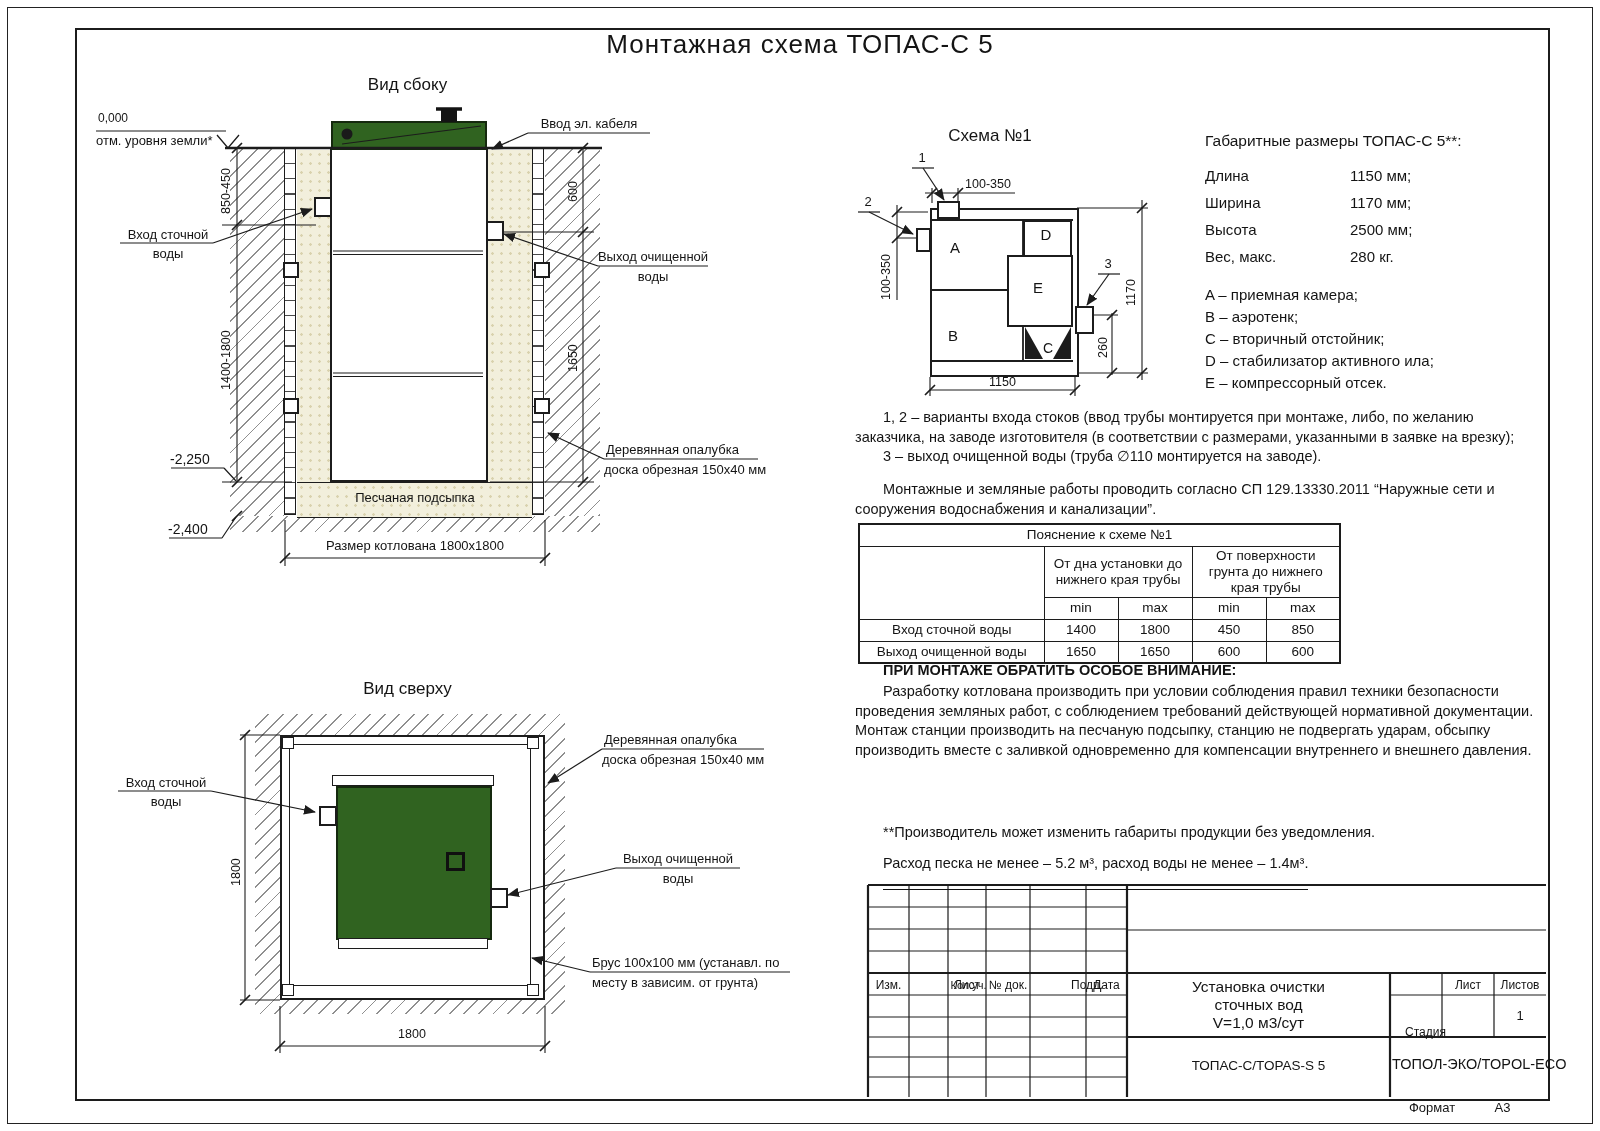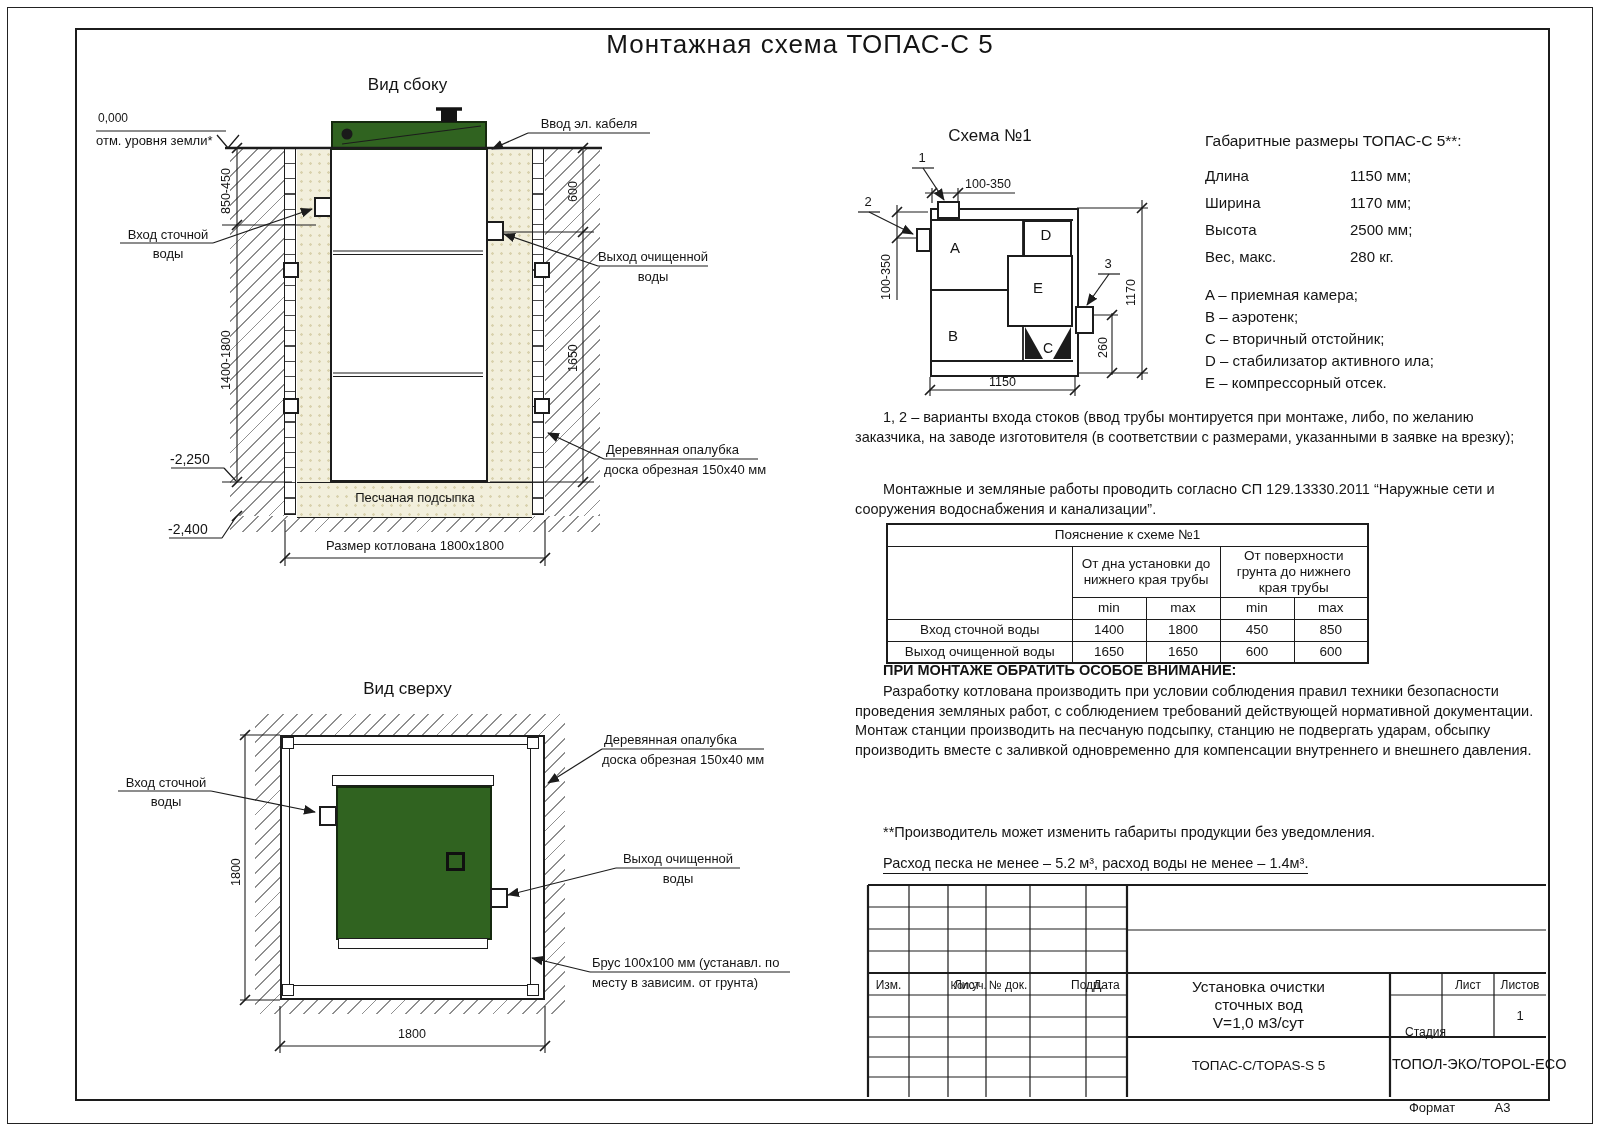--- a/index.html
+++ b/index.html
@@ -16,24 +16,24 @@
   .sand{background-color:#f2efdc;background-image:radial-gradient(circle,#d9d2ae 1.1px, rgba(0,0,0,0) 1.5px);background-size:9px 9px;}
   .wood{position:absolute;background-color:#fff;border:1.6px solid #1c1c1c;
         background-image:repeating-linear-gradient(180deg, rgba(0,0,0,0) 0 14px, #4a4a4a 14px 15.2px);}
   .box{position:absolute;background:#fff;border:2px solid #1c1c1c;}
   .thinbox{position:absolute;background:#fff;border:1.6px solid #1c1c1c;}
   .green{background:#306320;border:2px solid #15290e;}
   .title{font-size:26px;letter-spacing:1px;}
   .view-title{font-size:17px;}
   .spec-text{font-size:15px;line-height:20px;text-align:center;}
   .note p{margin:0;text-indent:28px;font-size:14.5px;line-height:19.5px;}
-  .underlined{border-bottom:1.4px solid #141414;padding-bottom:2px;}
+  .underlined{border-bottom:1.4px solid #141414;padding-bottom:18px;}
   table.exp{position:absolute;border-collapse:collapse;table-layout:fixed;font-size:13.5px;}
   table.exp td{border:1.6px solid #1c1c1c;text-align:center;padding:1px 2px;line-height:16px;}
-  table.exp{border:2.5px solid #1c1c1c;margin-left:28px;}
+  table.exp{border:2.5px solid #1c1c1c;}
   .stamp-lbl{font-size:12px;}
 </style>
 </head>
 <body>
 
 <div id="sheet">
 
   <div class="abs outer-border"></div>
   <div class="abs inner-frame"></div>
 
@@ -245,20 +245,21 @@
   <span class="lbl lbl-left spec-text" style="left:1205px;top:247px;">Вес, макс.</span>
   <span class="lbl lbl-left spec-text" style="left:1350px;top:247px;">280 кг.</span>
   <span class="lbl lbl-left spec-text" style="left:1205px;top:285px;">A – приемная камера;</span>
   <span class="lbl lbl-left spec-text" style="left:1205px;top:307px;">B – аэротенк;</span>
   <span class="lbl lbl-left spec-text" style="left:1205px;top:329px;">C – вторичный отстойник;</span>
   <span class="lbl lbl-left spec-text" style="left:1205px;top:351px;">D – стабилизатор активного ила;</span>
   <span class="lbl lbl-left spec-text" style="left:1205px;top:373px;">E – компрессорный отсек.</span>
 
   <div class="abs note" style="left:855px;top:408px;width:690px;">
     <p>1, 2 – варианты входа  стоков (ввод трубы монтируется при монтаже, либо, по желанию заказчика, на заводе изготовителя (в соответствии с размерами, указанными в заявке на врезку);</p>
+    <p>3 – выход очищенной воды (труба ∅110 монтируется на заводе).</p>
   </div>
   <div class="abs note" style="left:855px;top:480px;width:690px;">
     <p>Монтажные и земляные работы проводить согласно СП 129.13330.2011 “Наружные сети и сооружения водоснабжения и канализации”.</p>
   </div>
 
   <table class="exp" style="left:858px;top:523px;width:481px;">
     <colgroup>
         <col style="width:185px">
         <col style="width:74px">
         <col style="width:74px">

